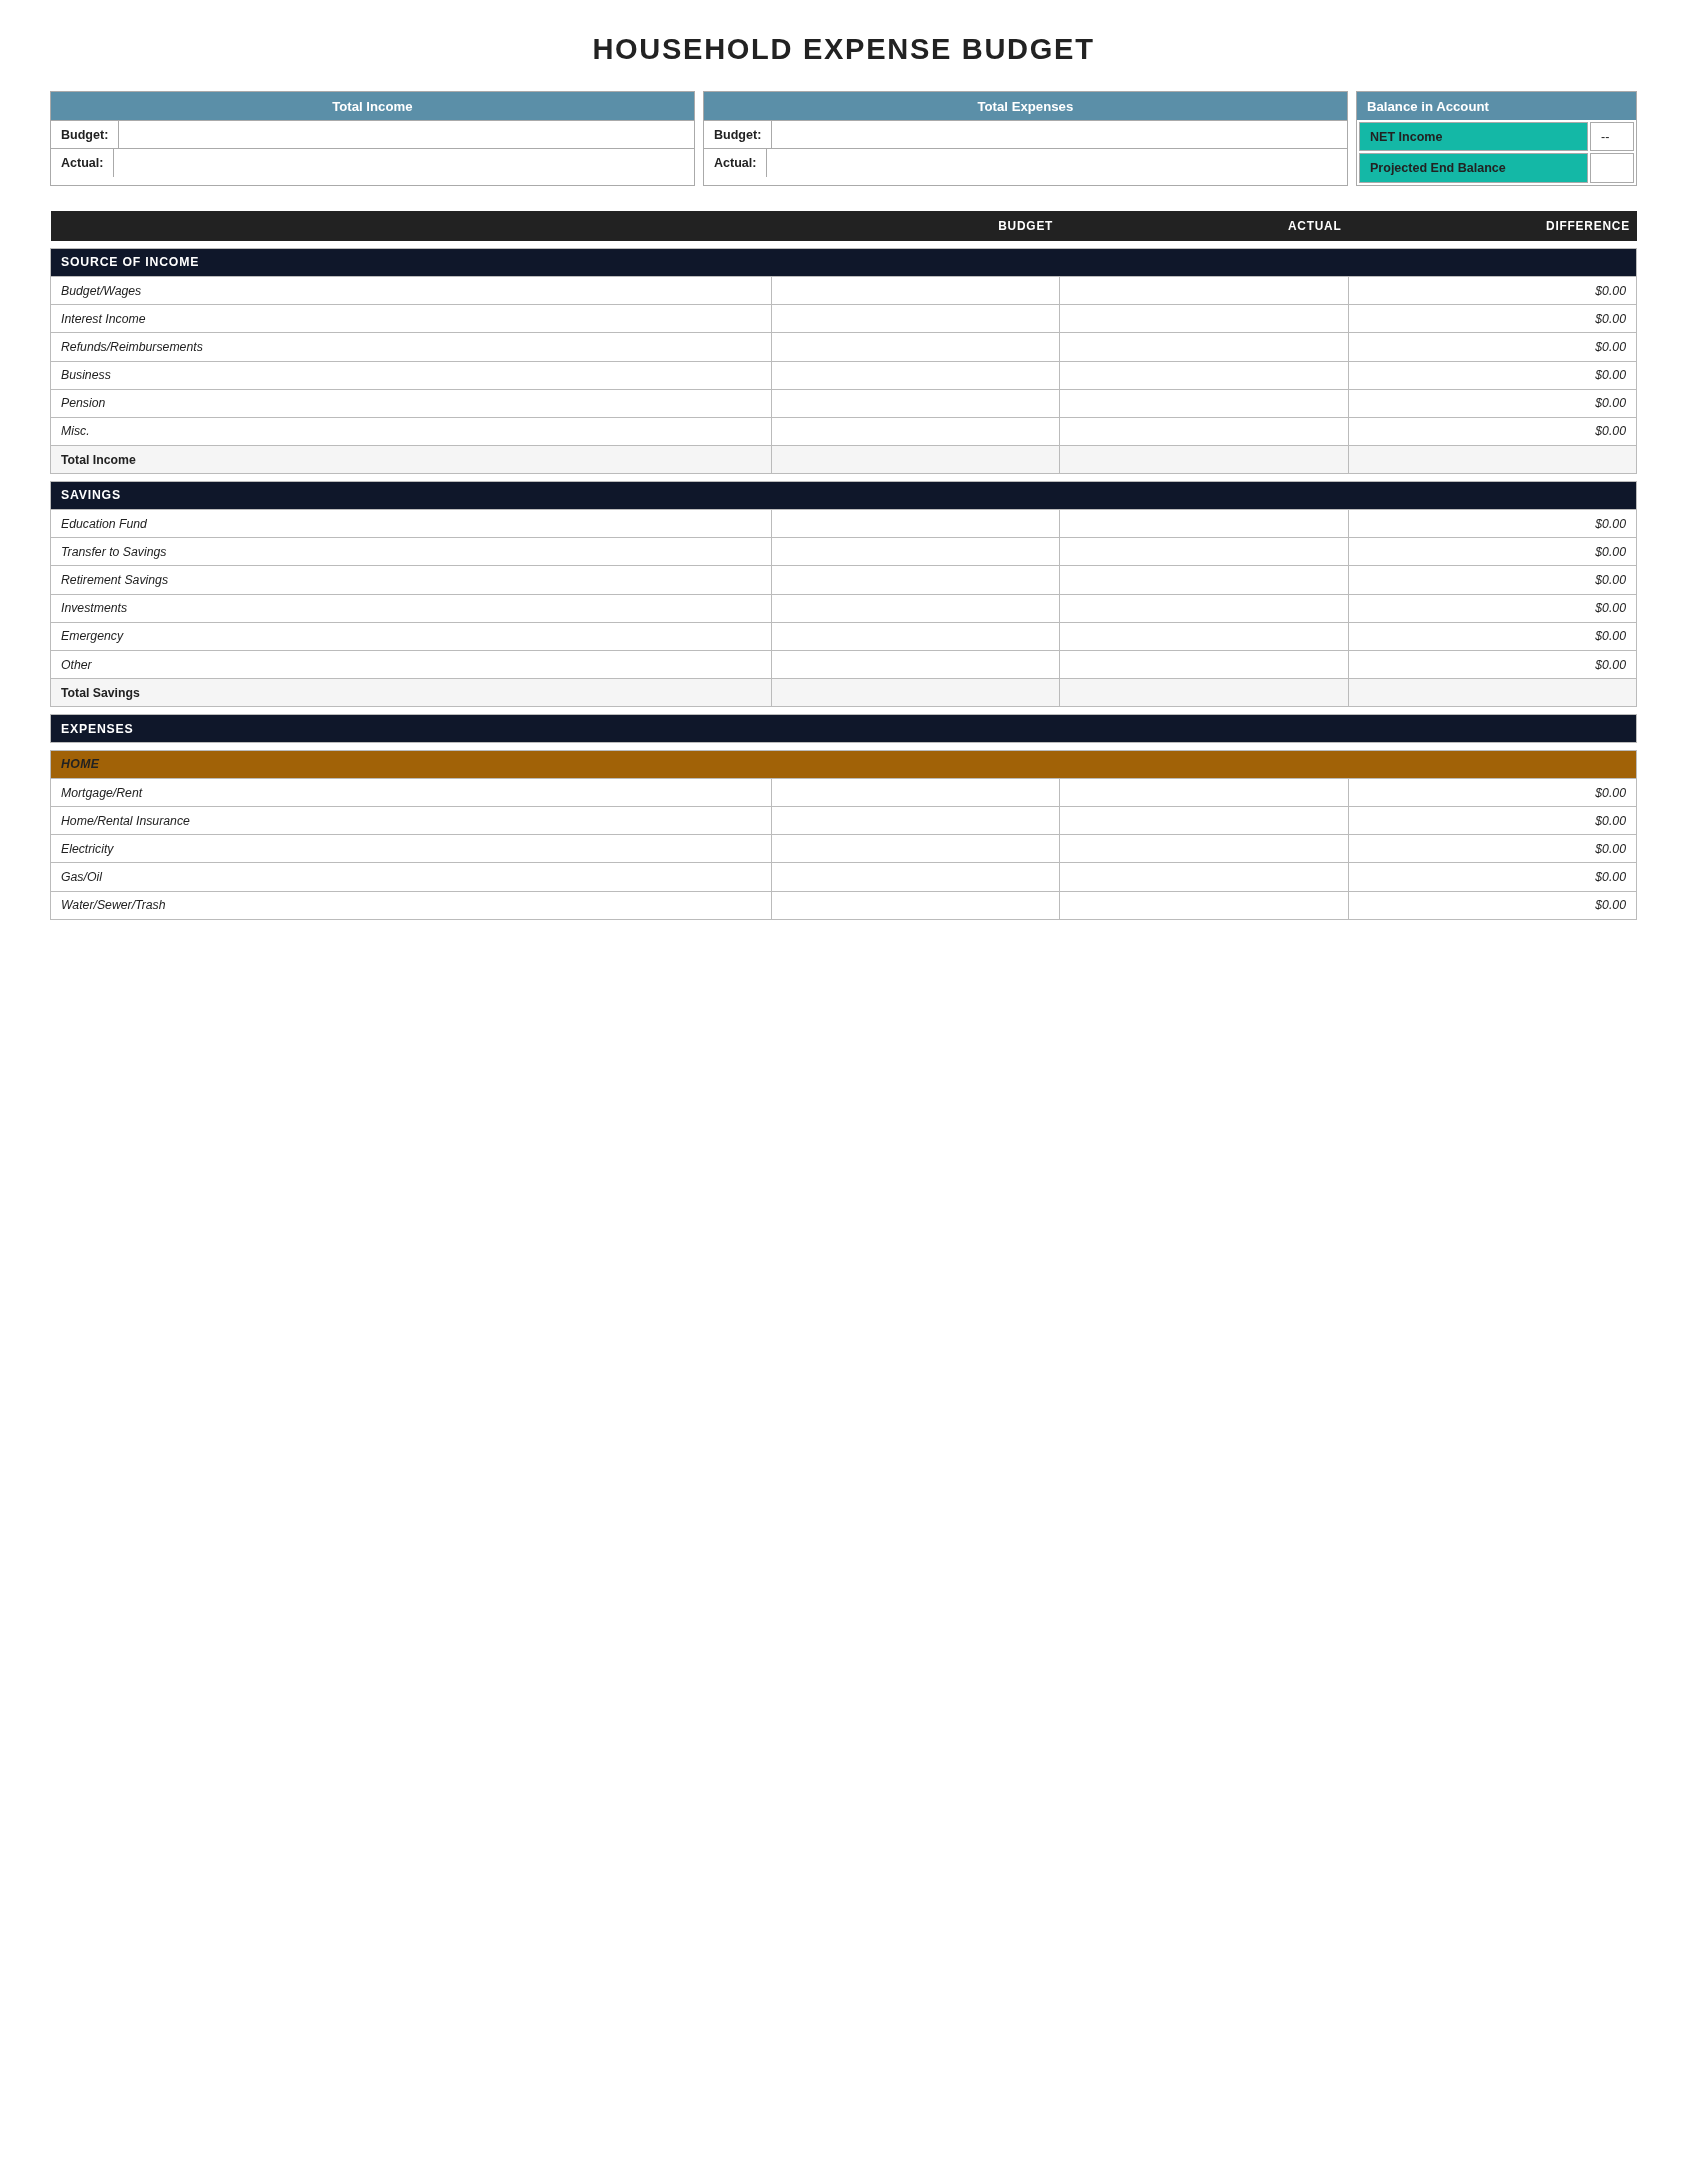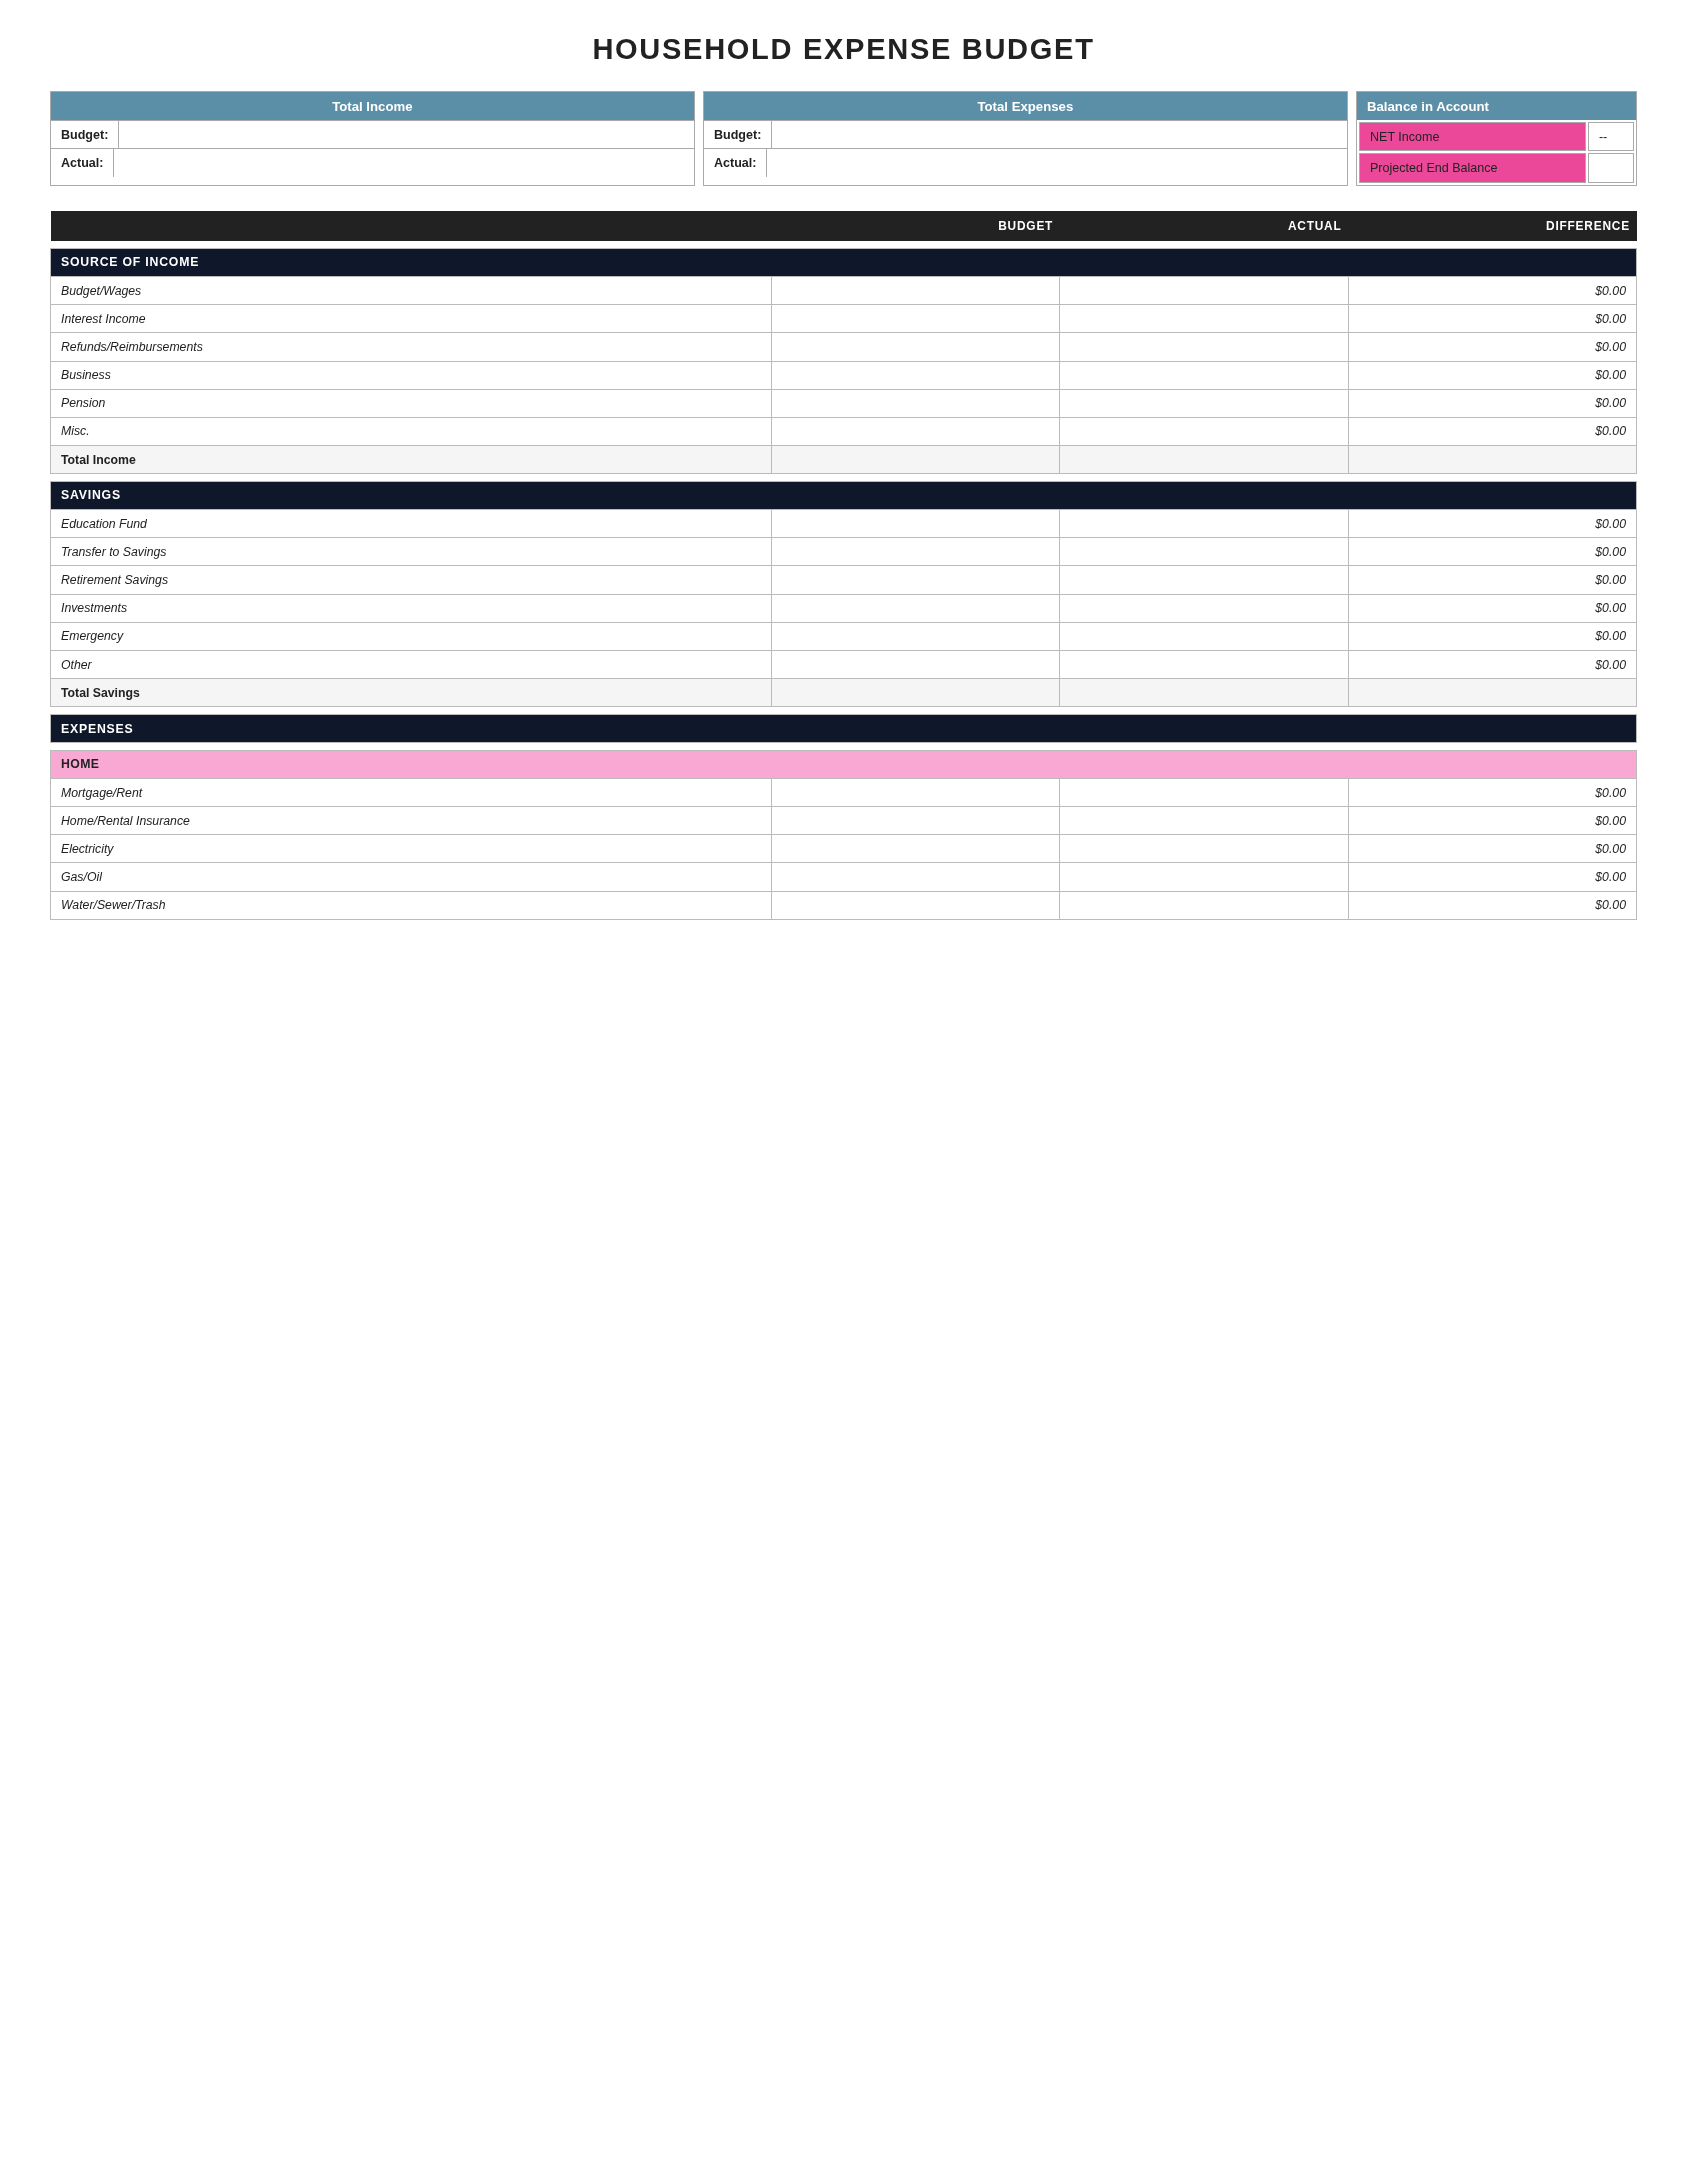--- a/index.html
+++ b/index.html
@@ -60,22 +60,22 @@
     }
     .balance-table {
       width: 100%;
     }
     .balance-table td {
       border: 0.8px solid #aaa;
       padding: 6.6px 10px;
       font-size: 0.95em;
     }
     .balance-table td:first-child {
-      background: #ec4899;
-      font-weight: normal;
+      background: #14b8a6;
+      font-weight: bold;
     }
     
     .budget-table {
       width: 100%;
       border-collapse: collapse;
       margin-bottom: 4px;
     }
     .budget-table th {
       background: #222;
       color: #fff;
@@ -92,25 +92,26 @@
     .section-header td {
       background: #0f172a;
       color: #fff;
       font-weight: bold;
       font-size: 0.95em;
       padding: 7.4px 10px;
       text-transform: uppercase;
       letter-spacing: 0.8px;
     }
     .sub-header td {
-      background: #f9a8d4;
+      background: #a16207;
       font-weight: bold;
       font-size: 0.93em;
       padding: 6.6px 10px;
       letter-spacing: 0.4px;
+      font-style: italic;
     }
     .budget-table td {
       border: 0.8px solid #bbb;
       padding: 6.6px 10px;
       font-size: 0.93em;
     }
     .budget-table .item-row td {
       font-style: italic;
     }
     .budget-table .item-row td:first-child {

